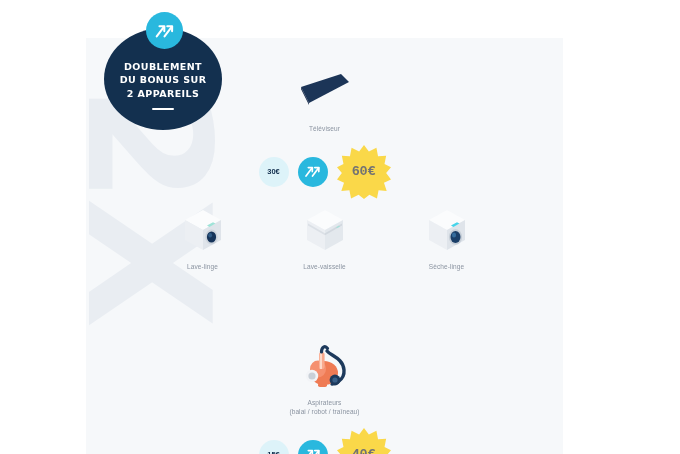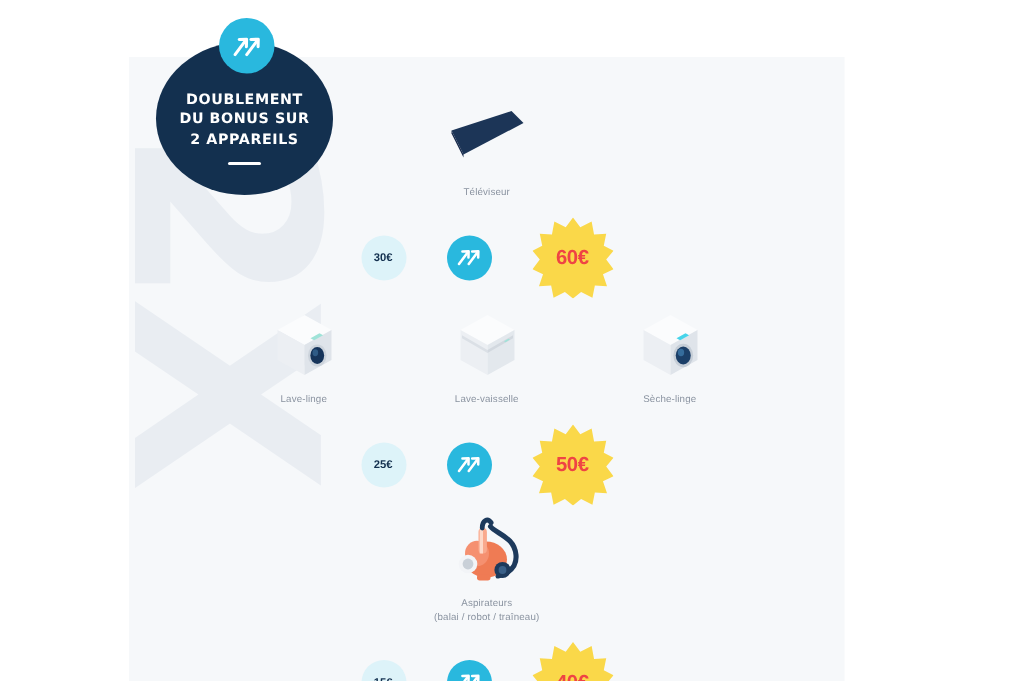--- a/index.html
+++ b/index.html
@@ -108,21 +108,21 @@
     text-align:center;
     line-height:1.35;
     letter-spacing:0.1px;
   }
 
   
   .prices{
     display:flex;
     justify-content:center;
     align-items:center;
-    gap:27px;
+    gap:9px;
     margin-top:11px;
   }
   .old-price{
     width:30px;height:30px;
     border-radius:50%;
     background:#ddf3f9;
     color:#13304f;
     font-size:7.5px;
     font-weight:bold;
     display:flex;align-items:center;justify-content:center;
@@ -137,23 +137,23 @@
     position:relative;
     width:54px;height:54px;
     display:flex;align-items:center;justify-content:center;
   }
   .star svg{position:absolute;left:0;top:0;}
   .star span{
     position:relative;
     z-index:2;
     font-size:13.5px;
     font-weight:bold;
-    color:#ef4444;
+    color:#737373;
     letter-spacing:-0.3px;
-    font-family:Liberation Sans, sans-serif;
+    font-family:Liberation Mono, monospace;
   }
 </style>
 </head>
 <body>
 
 <div id="stage">
 
   <div class="panel">
 
     <div class="watermark">2X</div>
@@ -231,39 +231,20 @@
               <polygon points="26,24 44,14 44,34 26,44" fill="#dfe4ea"></polygon>
               <ellipse cx="34.5" cy="31" rx="6.6" ry="7.8" fill="#c6ced7"></ellipse>
               <ellipse cx="34.5" cy="31" rx="5" ry="6" fill="#1b3f68"></ellipse>
               <ellipse cx="33" cy="29" rx="2.1" ry="2.5" fill="#356c9c"></ellipse>
               <polygon points="30,19.5 36,16.2 38.4,17.5 32.4,20.9" fill="#46d4ea"></polygon>
             </svg>
           </div>
           <div class="product-label">Sèche-linge</div>
         </div>
 
-      </div>
-      <div class="prices">
-        <div class="old-price">25€</div>
-        <div class="arrow-circle">
-          <svg width="17" height="15" viewBox="0 0 17 15">
-            <g stroke="#ffffff" stroke-width="1.7" fill="none" stroke-linecap="round" stroke-linejoin="round">
-              <path d="M2,12 L8,4"></path>
-                <path d="M4.3,3.6 L8.4,3.5 L8.3,7.6"></path>
-              <path d="M8.5,12 L14.5,4"></path>
-                <path d="M10.8,3.6 L14.9,3.5 L14.8,7.6"></path>
-            </g>
-          </svg>
-        </div>
-        <div class="star">
-          <svg width="54" height="54" viewBox="0 0 100 100">
-            <polygon fill="#fad849" points="50,0 59,12 73,5 76,21 91,20 88,35 100,41 91,52 100,64 87,70 92,85 77,84 74,99 60,92 50,100 40,92 26,99 23,84 8,85 13,70 0,64 9,52 0,41 12,35 9,20 24,21 27,5 41,12"></polygon>
-          </svg>
-          <span>50€</span>
-        </div>
       </div>
     </div>
 
     <div class="row" style="top:302px;">
       <div class="icons-line">
         <div class="product">
           <div class="product-art">
             <svg width="62" height="52" viewBox="0 0 62 52">
               <path d="M38,44 C38,44 51,42 50,30 C49,18 37,16 33,11" stroke="#1d3a5c" stroke-width="3.4" fill="none" stroke-linecap="round"></path>
               <ellipse cx="30" cy="33" rx="14" ry="12" fill="#ef7b54"></ellipse>

